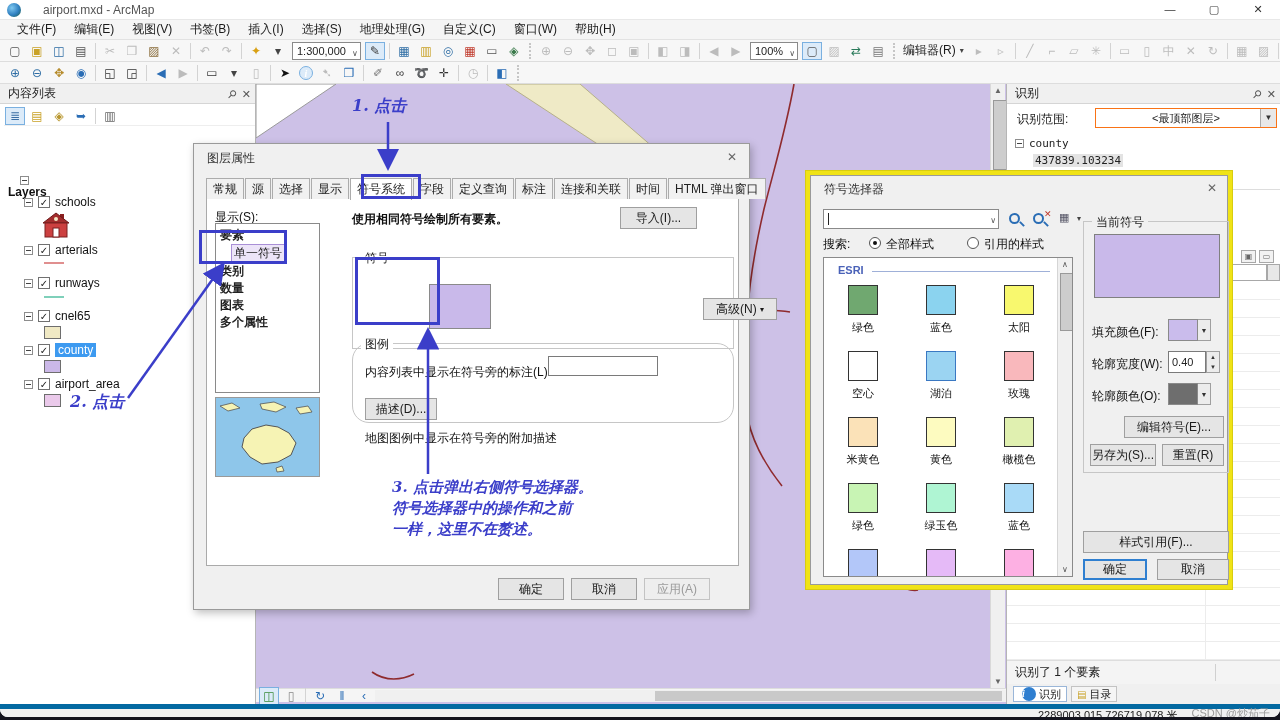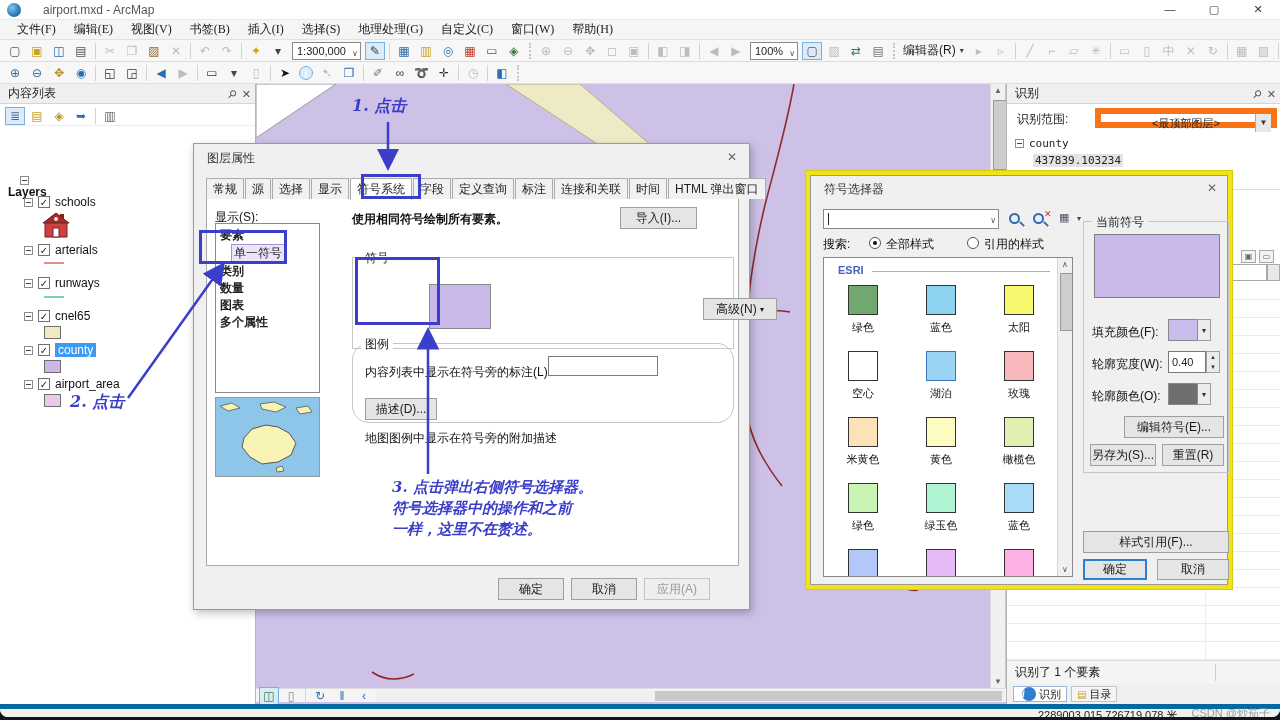--- a/index.html
+++ b/index.html
@@ -9,21 +9,21 @@
 
   
   .titlebar { position:absolute; left:0; top:0; width:1280px; height:20px; background:#fff; border-bottom:1px solid #e8e8e8; }
   .app-icon { position:absolute; left:7px; top:3px; width:14px; height:14px; border-radius:50%;
     background:radial-gradient(circle at 35% 35%, #7ec8f0 0%, #2f7fc0 55%, #1d5e3e 100%); }
   .title-text { position:absolute; left:28px; top:3px; font-size:12px; color:#555;margin-left:15px; }
   .win-controls { position:absolute; right:0; top:0; height:20px; display:flex; }
   .win-btn { width:44px; height:20px; text-align:center; line-height:18px; font-size:11px; color:#333; }
   
   .menubar { position:absolute; left:0; top:20px; width:1280px; height:20px; background:#f5f5f5; border-bottom:1px solid #e2e2e2; display:flex; align-items:center; padding-left:8px; }
-  .menu-item { padding:0 9px; font-size:12px; color:#1a1a1a; line-height:19px;font-family:Liberation Serif, serif; }
+  .menu-item { padding:0 9px; font-size:12px; color:#1a1a1a; line-height:19px; }
 
   
   .trow { position:absolute; left:0; width:1280px; background:#f7f7f7; display:flex; align-items:center; border-bottom:1px solid #ddd; padding-left:4px; }
   #trow1 { top:40px; height:22px; }
   #trow2 { top:62px; height:22px; }
   .strip { display:flex; align-items:center; height:22px; }
   .tbtn { display:inline-block; width:20px; height:18px; line-height:17px; text-align:center; font-size:12px; color:#4a4a4a; margin:0 1px; border:1px solid transparent; }
   .tbtn.dis { color:#bcbcbc; }
   .tbtn.act { border:1px solid #7ab0e0; background:#dcebf9; }
   .tsep { width:1px; height:16px; background:#d3d3d3; margin:0 3px; }
@@ -61,21 +61,21 @@
   .vscroll .sb-up { position:absolute; top:2px; left:0; right:0; }
   .vscroll .sb-dn { position:absolute; bottom:2px; left:0; right:0; }
   .vscroll .thumb { position:absolute; left:2px; right:2px; top:16px; height:70px; background:#cdcdcd; }
   .hbar { position:absolute; left:0; bottom:2px; height:14px; right:0; background:#f5f5f5; border-top:1px solid #ddd; display:flex; align-items:center; }
   .hbar .track { position:relative; flex:1; height:12px; background:#f0f0f0; }
   .hbar .hthumb { position:absolute; left:280px; right:4px; top:1px; height:10px; background:#c9c9c9; }
 
   
   #identify { left:1006px; top:84px; width:274px; height:620px; border-left:1px solid #b5b5b5; }
   .scope-label { position:absolute; left:10px; top:27px; font-size:12px; }
-  .scope-combo { position:absolute; left:88px; top:24px; width:182px; height:20px; background:#fff; border:6px solid #f97316; font-size:11px; line-height:18px; text-align:center; }
+  .scope-combo { position:absolute; left:88px; top:24px; width:182px; height:20px; background:#fff; border:1px solid #f97316; font-size:11px; line-height:18px; text-align:center; }
   .scope-combo .dd { position:absolute; right:0; top:0; width:16px; height:18px; background:#e8e8e8; border-left:1px solid #aaa; text-align:center; font-size:8px; line-height:18px; color:#333; }
   .ident-tree { position:absolute; left:0; top:48px; right:0; height:58px; background:#fff; border-bottom:1px solid #ddd; font-size:11px; font-family:"DejaVu Sans Mono","Liberation Mono",monospace; }
   .ident-row1 { position:absolute; left:8px; top:5px; display:flex; align-items:center; }
   .ident-val { position:absolute; left:26px; top:22px; background:#e3e3e3; padding:0 2px; }
   .mini-btn { position:absolute; width:15px; height:13px; border:1px solid #a8a8a8; background:#f2f2f2; font-size:8px; line-height:11px; text-align:center; color:#666; }
   .mini-combo { position:absolute; left:2px; top:180px; width:258px; height:17px; background:#fff; border:1px solid #a8a8a8; }
   .mini-combo .mb { position:absolute; right:-14px; top:-1px; width:13px; height:17px; border:1px solid #a8a8a8; background:#e8e8e8; }
   #ident-table { position:absolute; left:0; top:198px; right:0; height:378px; background:#fff; }
   .irow { height:18px; border-bottom:1px solid #ececec; }
   .icoldiv { position:absolute; left:198px; top:0; bottom:0; width:1px; background:#ececec; }

